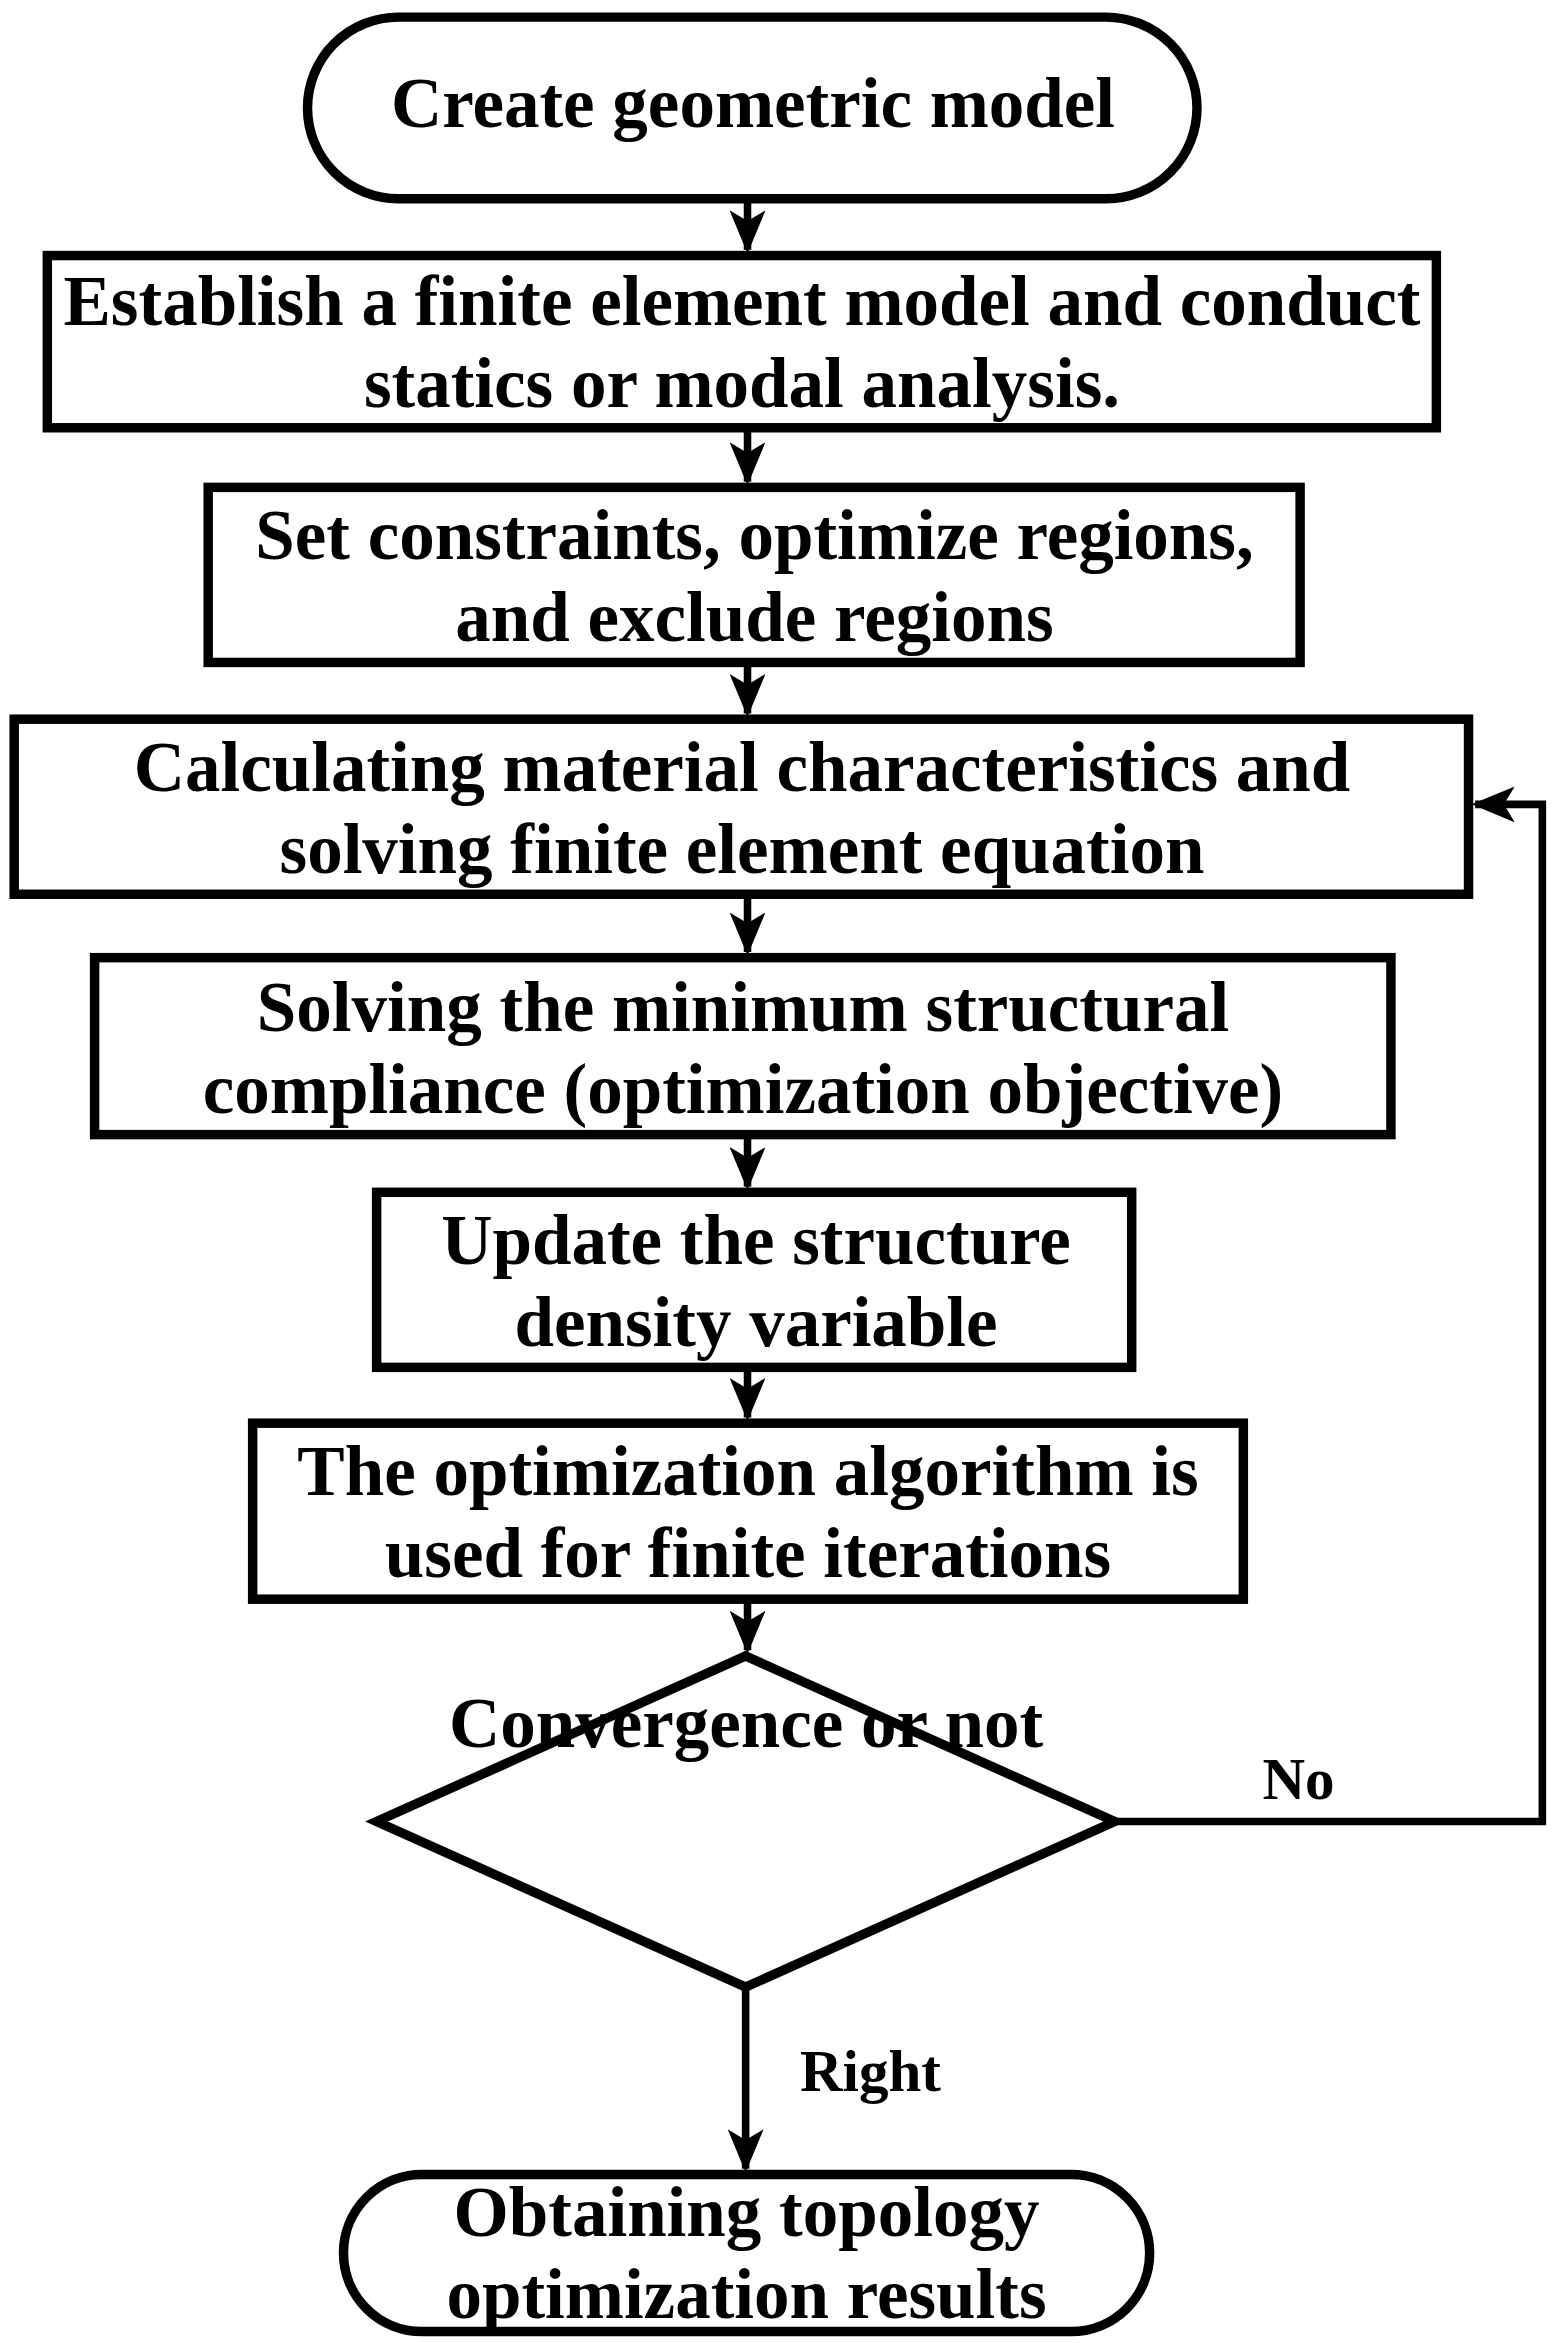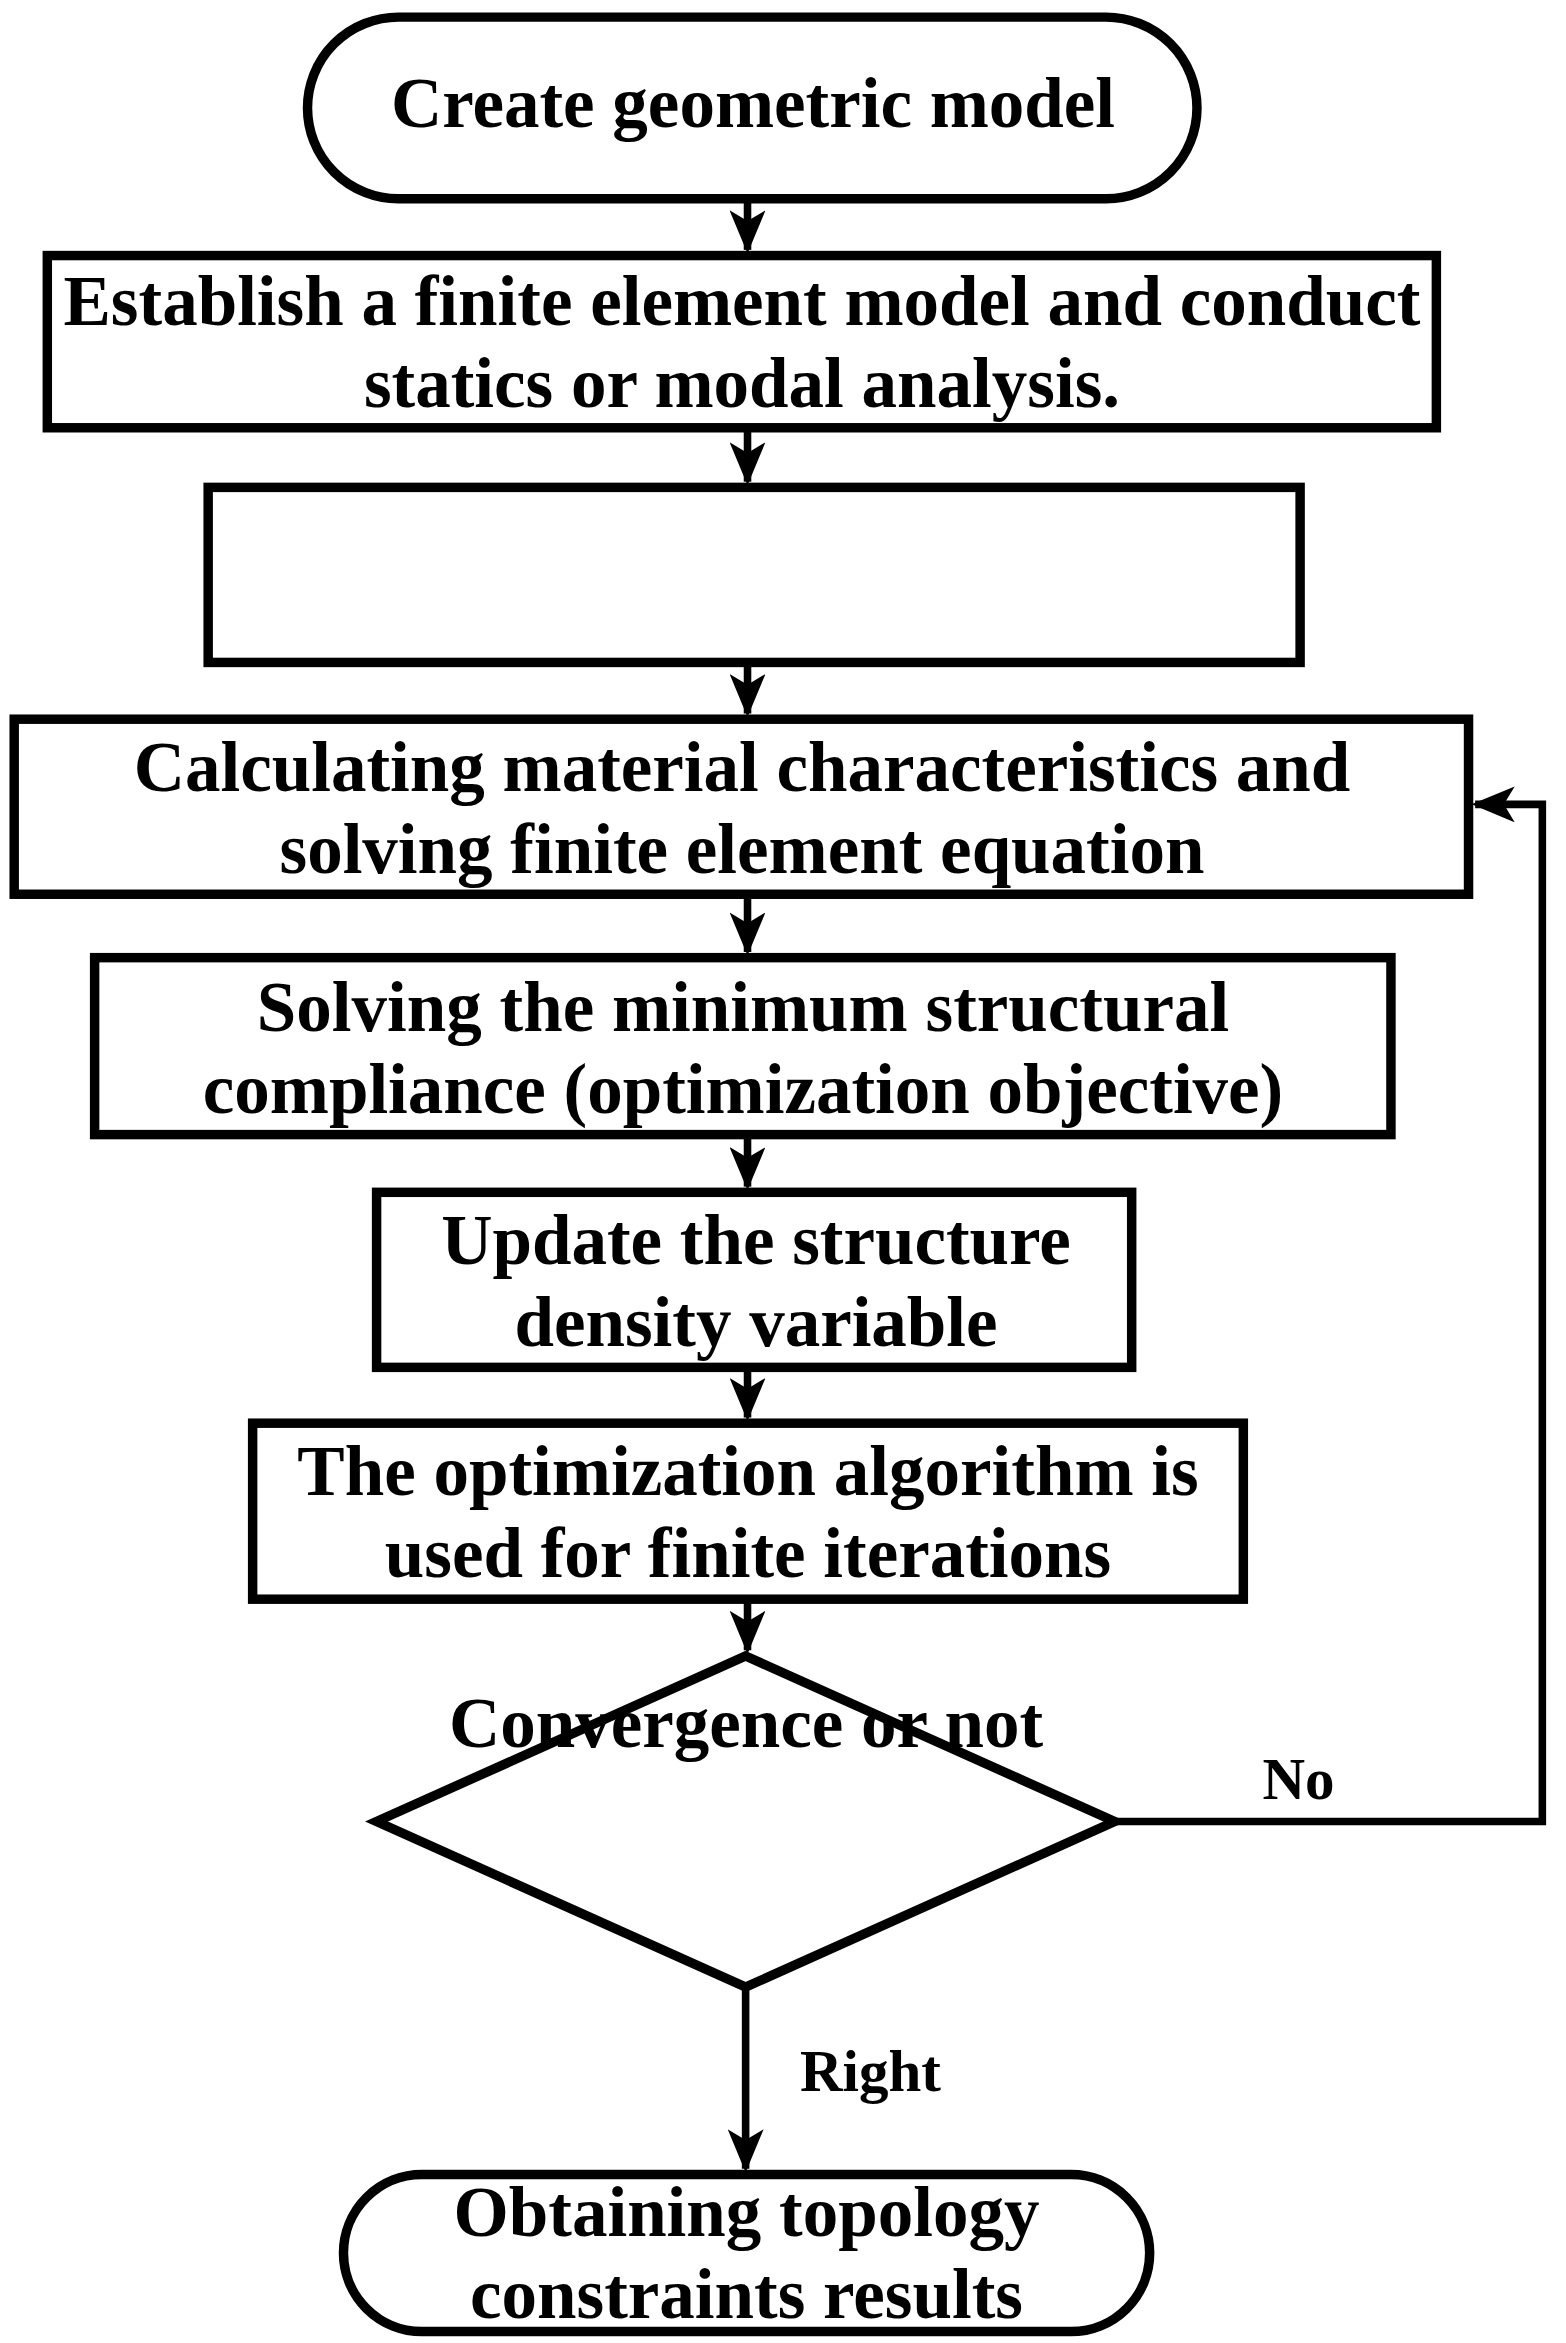--- a/index.html
+++ b/index.html
@@ -85,36 +85,38 @@
     <line class="edge" x1="790" y1="1690" x2="790" y2="1744" marker-end="url(#ah)"></line>
     <line class="edge" x1="788" y1="2100" x2="788" y2="2292" marker-end="url(#ah)"></line>
     <polyline class="edge" points="1178,1925 1630,1925 1630,850 1559,850" stroke-width="9" marker-end="url(#ah)"></polyline>
   </svg>
 
   <div class="node-label" style="left:308px; top:13px;  width:890px;  height:182px;">Create geometric model</div>
 
   <div class="node-label" style="left:57px;  top:257px; width:1370px; height:172px;">Establish a finite element model and conduct
 statics or modal analysis.</div>
 
+  <div class="node-label" style="left:218px; top:489px; width:1073px; height:175px;">Set constraints, optimize regions,
+and exclude regions</div>
 
   <div class="node-label" style="left:24px;  top:721px; width:1436px; height:175px;">Calculating material characteristics and
 solving finite element equation</div>
 
   <div class="node-label" style="left:104px; top:960px; width:1278px; height:177px;">Solving the minimum structural
 compliance (optimization objective)</div>
 
   <div class="node-label" style="left:388px; top:1194px; width:736px; height:175px;">Update the structure
 density variable</div>
 
   <div class="node-label" style="left:262px; top:1425px; width:972px; height:176px;">The optimization algorithm is
 used for finite iterations</div>
 
   <div class="node-label" style="left:377px; top:1558px; width:738px; height:331px;">Convergence or not</div>
 
   <div class="node-label" style="left:353px; top:2175px; width:787px; height:157px;">Obtaining topology
-constraints results</div>
+optimization results</div>
 
   <div class="edge-label" style="left:1185px; top:1743px; width:227px; height:72px;">No</div>
 
   <div class="edge-label" style="left:757px; top:2035px; width:227px; height:72px;">Right</div>
 
 </div>
 
 
 </body></html>

